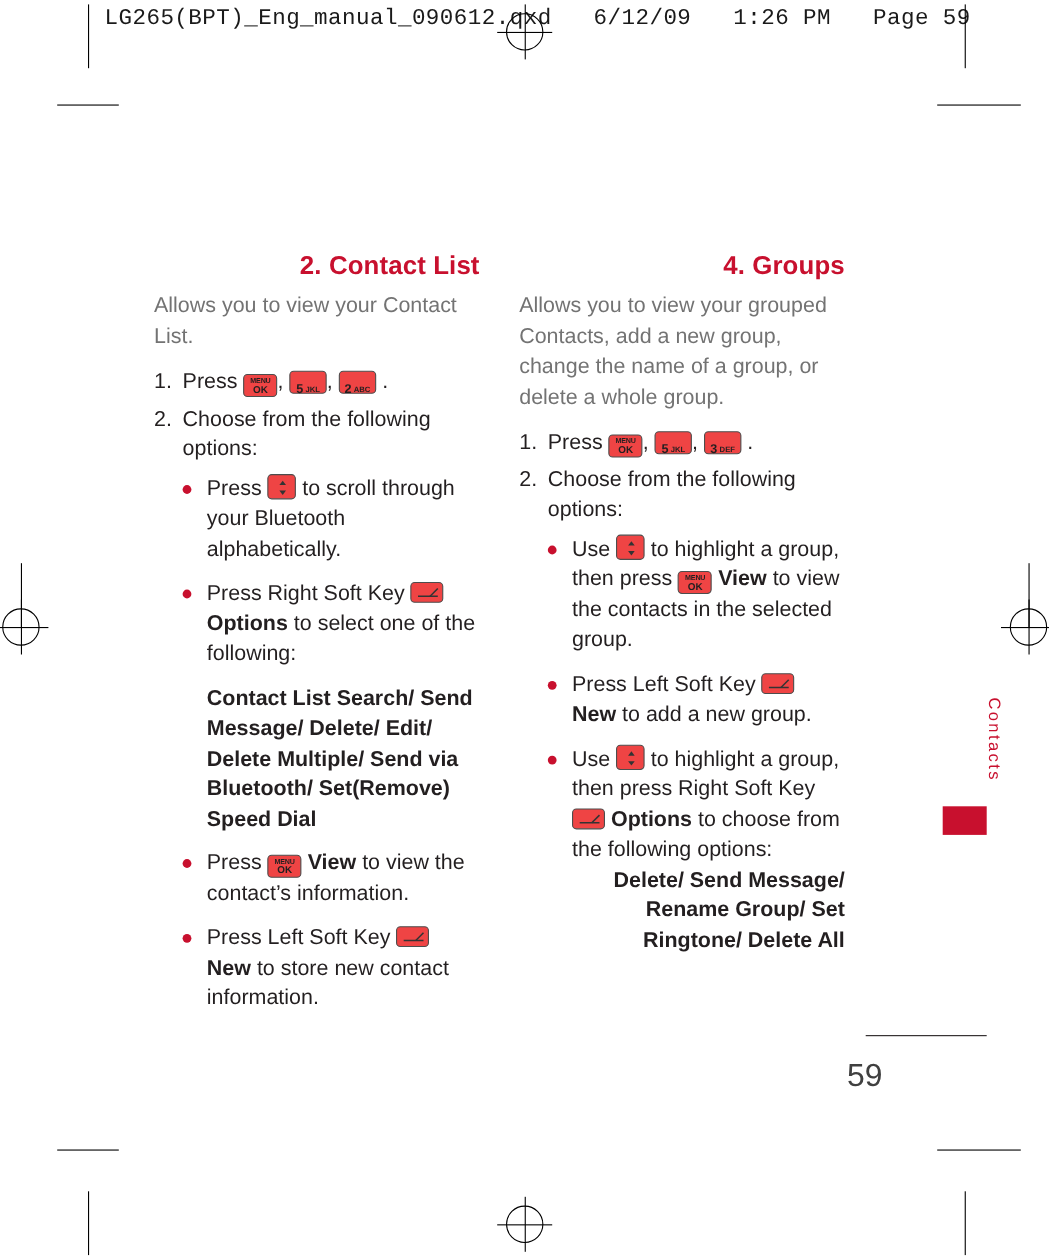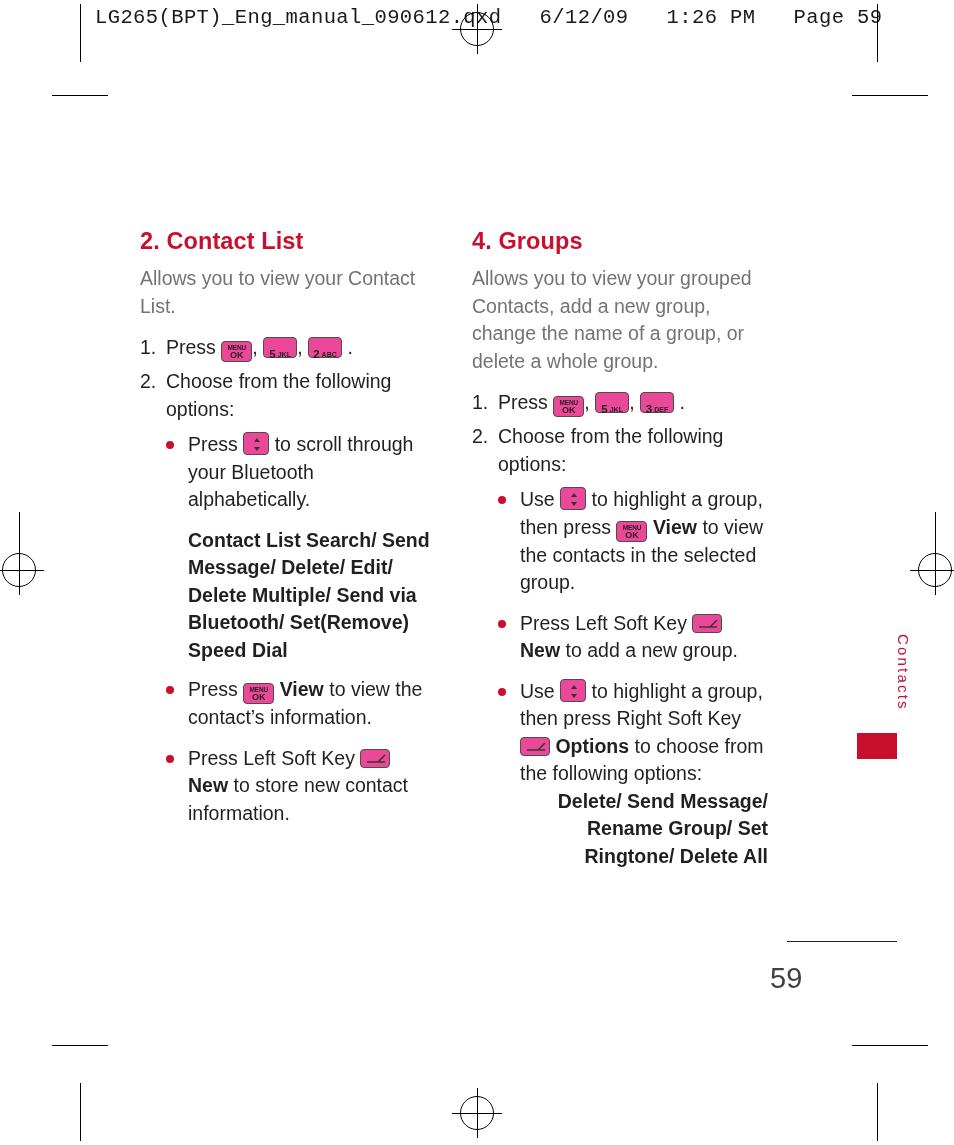--- a/index.html
+++ b/index.html
@@ -89,20 +89,21 @@
   .col-left  { left: 0; }
   .col-right { left: 332px; }
 
   h2.section-title {
     font-family: "Liberation Sans", sans-serif;
     font-size: 23.5px;
     font-weight: bold;
     color: #c8102e;
     margin: 0 0 10px 0;
     letter-spacing: 0.1px;
+    text-align: right;
   }
 
   p.intro {
     font-size: 19.5px;
     line-height: 27.5px;
     margin: 0 0 14px 0;
     color: #737373;
   }
 
   .step {
@@ -155,21 +156,21 @@
     font-weight: bold;
     text-align: right;
   }
 
   
   .key {
     display: inline-block;
     vertical-align: -4px;
     border: 1px solid #4d4d4d;
     border-radius: 4px;
-    background: #ec4899;
+    background: #ef4444;
     box-sizing: border-box;
     text-align: center;
     color: #231f20;
     line-height: 1;
     position: relative;
   }
   
   .key-menuok {
     width: 31px;
     height: 21px;
@@ -309,20 +310,32 @@
           <span>Press</span>
           <span class="key key-scroll">
             <svg width="26" height="23" viewBox="0 0 26 23" aria-hidden="true">
               <path d="M13 5 L16 9 L10 9 Z" fill="#333"></path>
               <path d="M13 18 L16 14 L10 14 Z" fill="#333"></path>
             </svg>
           </span>
           <span>to scroll through your Bluetooth alphabetically.</span>
         </li>
 
+        <li>
+          <span class="dot"></span>
+          <span>Press Right Soft Key</span>
+          <span class="key key-soft">
+            <svg width="30" height="19" viewBox="0 0 30 19" aria-hidden="true">
+              <line x1="6" y1="12" x2="24" y2="12" stroke="#333" stroke-width="1.4"></line>
+              <line x1="17" y1="12" x2="24" y2="5" stroke="#333" stroke-width="1.4"></line>
+            </svg>
+          </span>
+          <span class="b">Options</span>
+          <span>to select one of the following:</span>
+        </li>
       </ul>
 
       <div class="sub-block">Contact List Search/ Send Message/ Delete/ Edit/ Delete Multiple/ Send via Bluetooth/ Set(Remove) Speed Dial</div>
 
       <ul class="bullets" style="margin-top:0;">
         <li>
           <span class="dot"></span>
           <span>Press</span>
           <span class="key key-menuok"><span class="l1">MENU</span><span class="l2">OK</span></span>
           <span class="b">View</span>

